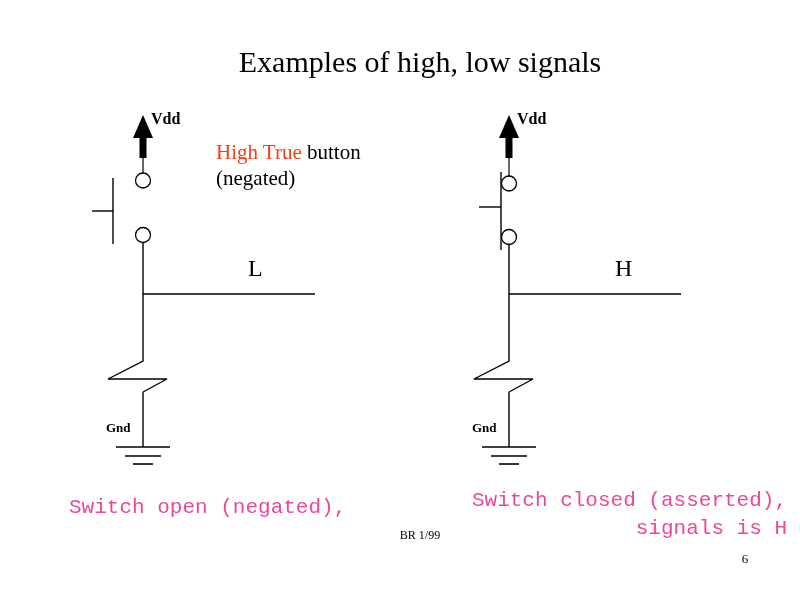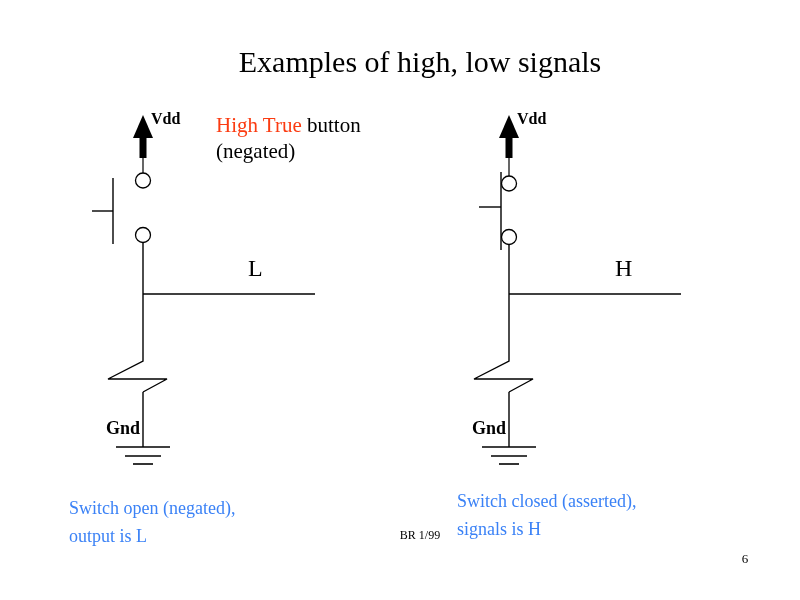--- a/index.html
+++ b/index.html
@@ -50,52 +50,52 @@
   }
 
   
   .vdd-label {
     font-size: 16px;
     line-height: 14px;
     font-weight: bold;
     font-family: "Liberation Serif", "DejaVu Serif", serif;
   }
   .gnd-label {
-    font-size: 18px;
+    font-size: 13px;
     line-height: 14px;
     font-weight: bold;
     font-family: "Liberation Serif", "DejaVu Serif", serif;
   }
   .level-label {
     font-size: 24px;
     line-height: 26px;
     font-family: "Liberation Serif", "DejaVu Serif", serif;
   }
 
   
   #callout {
     left: 196px;
-    top: 112px;
+    top: 139px;
     width: 260px;
     font-size: 21px;
     line-height: 26px;
     font-family: "Liberation Serif", "DejaVu Serif", serif;
     color: #000000;
   }
   #callout .hl { color: #FB3B11; }
 
   
   .caption {
-    font-size: 18px;
+    font-size: 21px;
     line-height: 28px;
-    font-family: Liberation Serif, serif;
-    color: #3b82f6;
+    font-family: Liberation Mono, monospace;
+    color: #ec4899;
   }
   #caption-left  { left: 49px;  top: 494px; width: 330px; }
-  #caption-right { left: 437px; top: 487px; width: 330px; }
+  #caption-right { left: 437px; top: 487px; width: 330px; text-align: right; }
 
   
   #footer-credit {
     left: 0;
     top: 528px;
     width: 800px;
     text-align: center;
     font-size: 12px;
     font-family: "Liberation Serif", "DejaVu Serif", serif;
   }
@@ -194,21 +194,20 @@
 
   <div class="abs level-label" style="left:595px; top:255px;">H</div>
 
   <div class="abs" id="callout">
     <div><span class="hl">High True</span><span> button</span></div>
     <div>(negated)</div>
   </div>
 
   <div class="abs caption" id="caption-left">
     <div>Switch open (negated),</div>
-    <div>output is L</div>
   </div>
 
   <div class="abs caption" id="caption-right">
     <div>Switch closed (asserted),</div>
     <div>signals is H</div>
   </div>
 
   <div class="abs" id="footer-credit">BR 1/99</div>
 
   <div class="abs" id="page-number">6</div>

